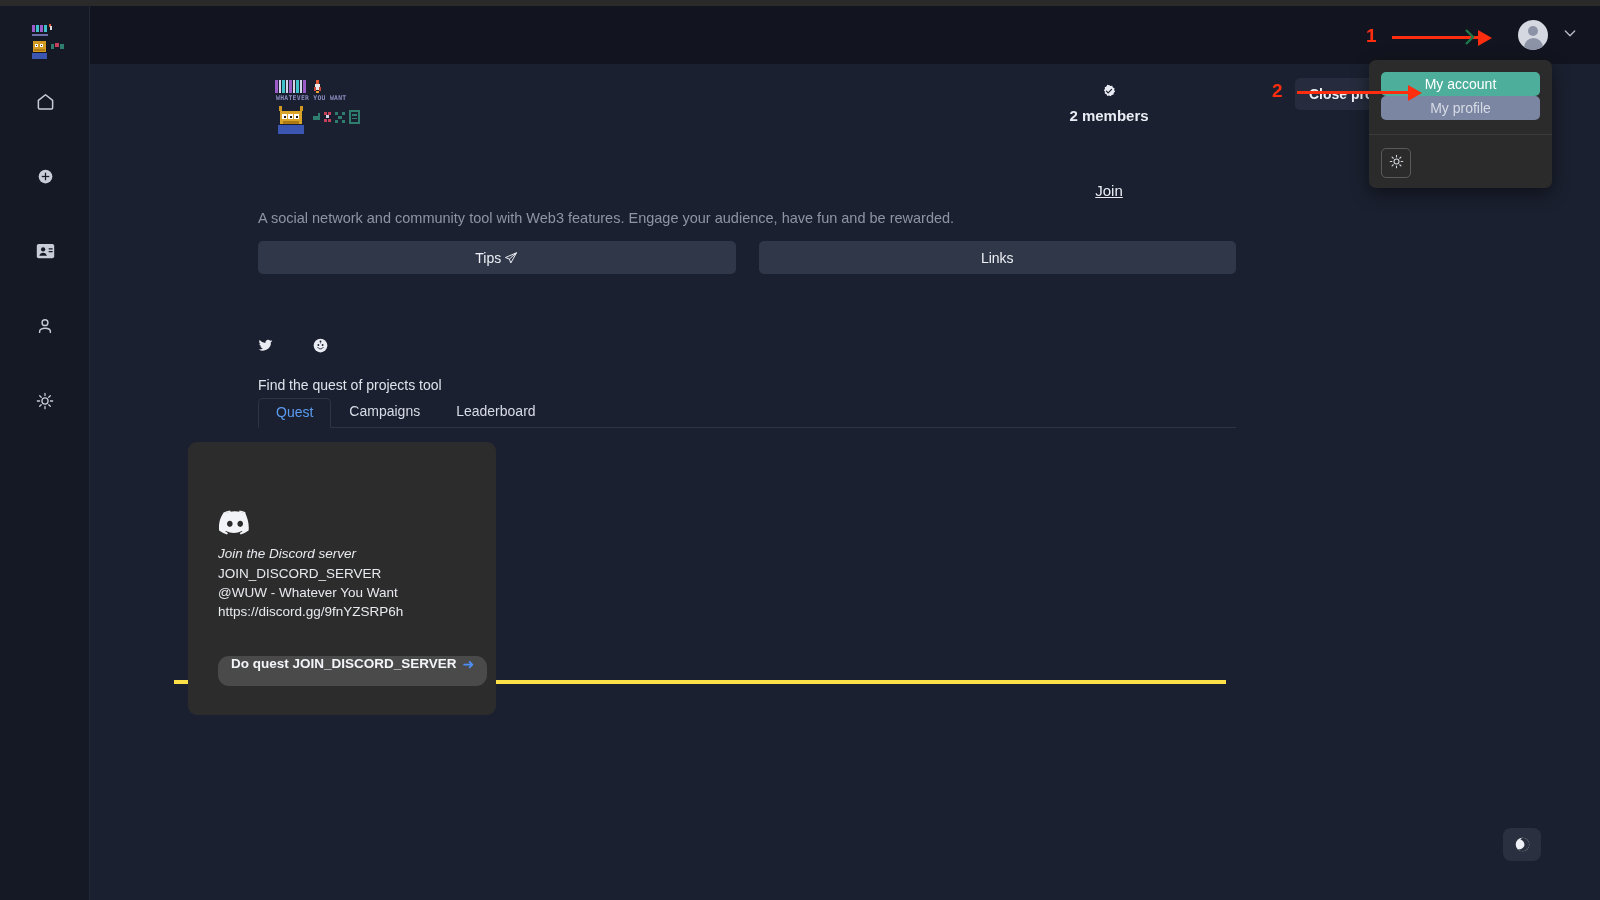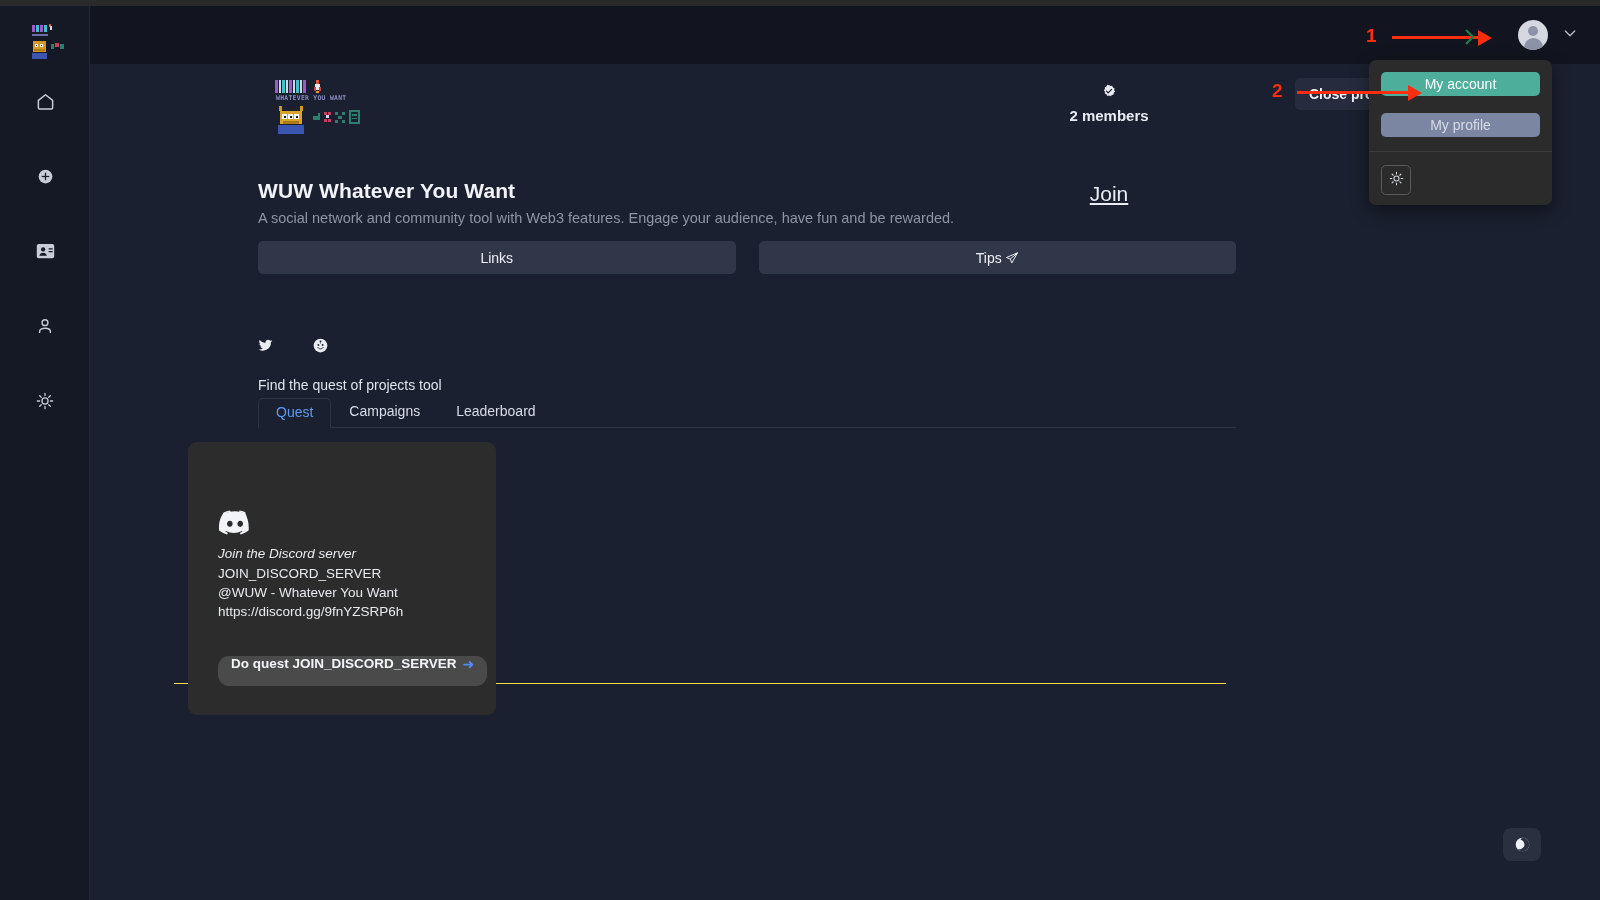--- a/index.html
+++ b/index.html
@@ -63,34 +63,34 @@
   }
   .chev { cursor: pointer; opacity: .85; }
 
   
   .content {
     position: absolute; top: 64px; left: 90px; width: 1510px; height: 836px;
     background: #1b2030;
   }
   .panel {
     position: absolute; top: 0; left: 84px; width: 1052px; height: 620px;
-    border-bottom: 1px solid #fde047;
+    border-bottom: 4px solid #fde047;
   }
 
   
   .proj-logo { position: absolute; top: 14px; left: 100px; width: 96px; height: 62px; }
 
   
   .members-wrap {
     position: absolute; top: 20px; left: 810px; width: 250px; text-align: center;
   }
   .verified { display: flex; justify-content: center; margin-bottom: 9px; }
   .mj-row { display: flex; align-items: center; justify-content: center; gap: 58px; flex-direction: column; }
   .mj-members { color: #e9ecf3; font-size: 15px; font-weight: 700; }
-  .mj-join { color: #e9ecf3; font-size: 21px; font-weight: 400; cursor: pointer; text-decoration: underline; }
+  .mj-join { color: #e9ecf3; font-size: 15px; font-weight: 400; cursor: pointer; text-decoration: underline; }
 
   
   .proj-title {
     position: absolute; top: 115px; left: 84px;
     color: #f1f3f8; font-size: 21px; font-weight: 700; letter-spacing: .1px;
   }
   .proj-sub {
     position: absolute; top: 146px; left: 84px;
     color: #8d94a6; font-size: 14.5px; font-weight: 400; text-align: right;
   }
@@ -180,21 +180,21 @@
     padding: 12px 12px 10px 12px;
     box-shadow: 0 6px 18px rgba(0,0,0,.45);
     z-index: 40;
   }
   .dd-btn {
     width: 159px; height: 24px; border-radius: 5px;
     display: flex; align-items: center; justify-content: center;
     font-size: 14px; cursor: pointer;
   }
   .dd-account { background: #4cae9b; color: #ffffff; }
-  .dd-profile { background: #7b86a3; color: #d7dbe4; margin-top: 17px; }
+  .dd-profile { background: #7b86a3; color: #d7dbe4; }
   .dd-sep { height: 1px; background: #3c3c3c; margin: 14px -12px 0 -12px; }
   .dd-theme {
     margin-top: 13px; width: 30px; height: 30px;
     border: 1px solid #5a5a5a; border-radius: 5px;
     display: flex; align-items: center; justify-content: center; cursor: pointer;
   }
 
   
   .fab {
     position: absolute; top: 828px; left: 1503px;
@@ -376,35 +376,34 @@
             <path d="M12 1.5l2.4 2 3.1-.4 1.2 2.9 2.8 1.4-.7 3 1.7 2.6-2.3 2.1-.3 3.1-3.1.5-2 2.4-2.8-1.4-3 .7-1.4-2.8-2.9-1.2.4-3.1-2-2.4 2-2.4-.4-3.1 2.9-1.2 1.4-2.8 3 .7z" fill="#e8ebf2"></path>
             <path d="M7.6 12.1l3 3 5.8-5.9" fill="none" stroke="#1b2030" stroke-width="2.1" stroke-linecap="round" stroke-linejoin="round"></path>
           </svg>
         </div>
         <div class="mj-row">
           <span class="mj-members">2 members</span>
           <span class="mj-join">Join</span>
         </div>
       </div>
 
-      <div class="proj-title">WUW Whatever You Want</div>
       <div class="proj-sub">A social network and community tool with Web3 features. Engage your audience, have fun and be rewarded.</div>
 
       <div class="wide-btns">
-        <div class="wide-btn">
-          <span>Links</span>
-        </div>
         <div class="wide-btn">
           <span>Tips</span>
           <span style="display:flex;margin-left:1px">
             <svg width="14" height="14" viewBox="0 0 24 24" fill="none" stroke="#eef0f5" stroke-width="1.7" stroke-linejoin="round">
               <path d="M21.5 3 2.5 11.2l6.6 2.6 2.6 6.7z"></path>
               <path d="M21.5 3 9.1 13.8"></path>
             </svg>
           </span>
+        </div>
+        <div class="wide-btn">
+          <span>Links</span>
         </div>
       </div>
 
       <div class="socials">
         <span class="soc">
           <svg width="15" height="15" viewBox="0 0 24 24">
             <path d="M23 4.9a9 9 0 0 1-2.6.7 4.5 4.5 0 0 0 2-2.5 9 9 0 0 1-2.9 1.1A4.5 4.5 0 0 0 11.8 8a12.7 12.7 0 0 1-9.2-4.7 4.5 4.5 0 0 0 1.4 6 4.5 4.5 0 0 1-2-.6 4.5 4.5 0 0 0 3.6 4.4 4.5 4.5 0 0 1-2 .1 4.5 4.5 0 0 0 4.2 3.1A9 9 0 0 1 1 18.2a12.7 12.7 0 0 0 19.6-11.3A9 9 0 0 0 23 4.9z" fill="#e9ecf3"></path>
           </svg>
         </span>
         <span class="soc">

